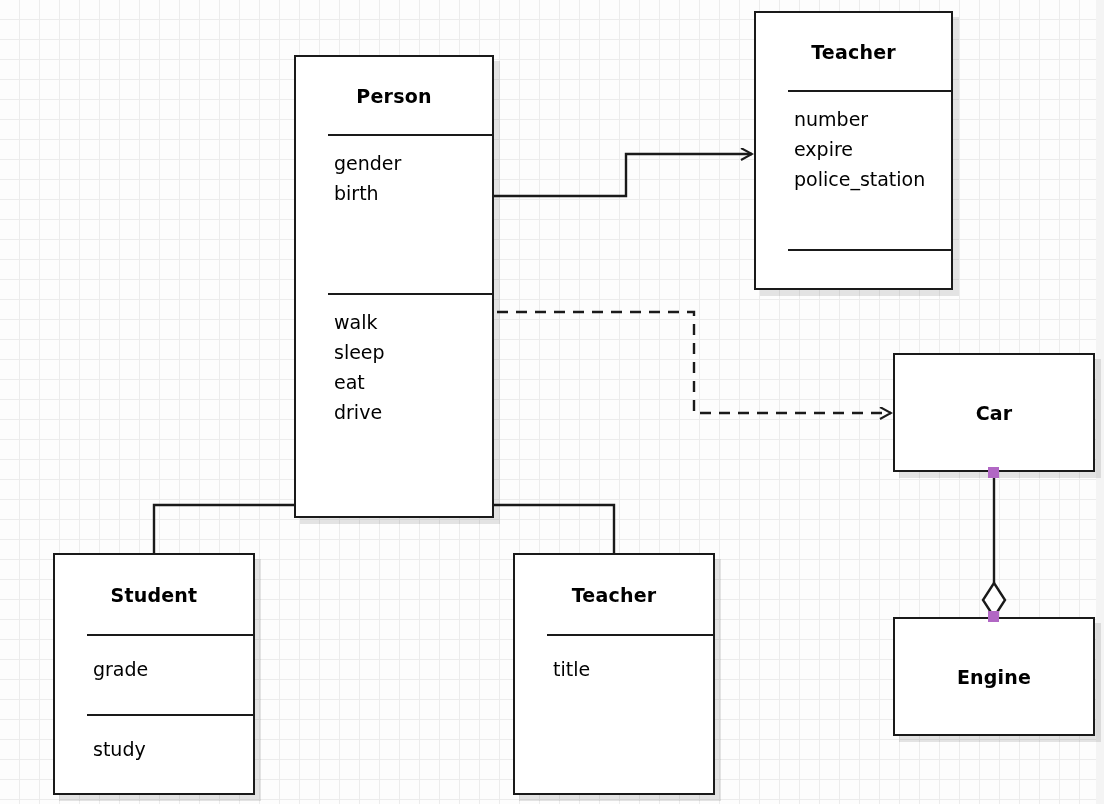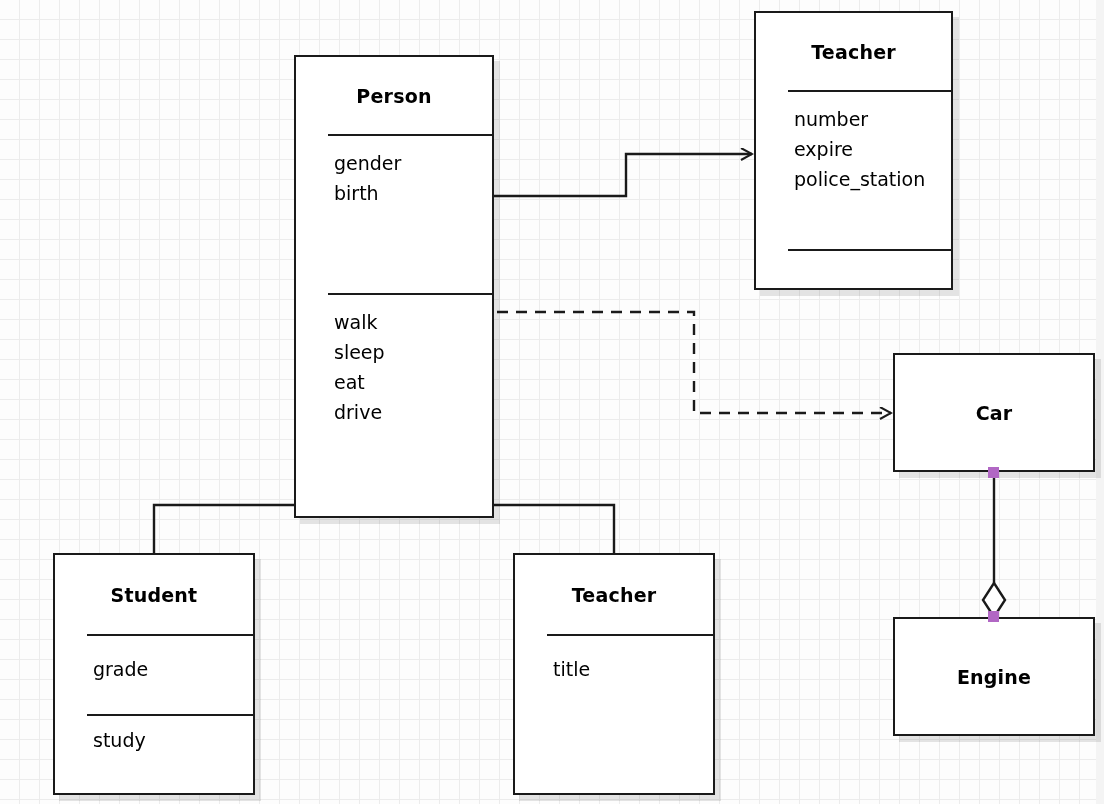--- a/index.html
+++ b/index.html
@@ -157,21 +157,21 @@
     <div class="compartment cmp-body" style="height:39px;"></div>
   </div>
 
   <div class="uml-class" style="left:53px; top:553px; width:202px; height:242px;">
     <div class="compartment cmp-title" style="height:79px;">
       <span class="class-name">Student</span>
     </div>
     <div class="compartment cmp-body" style="height:80px; padding-top:18px;">
       <div class="member">grade</div>
     </div>
-    <div class="compartment cmp-body" style="height:79px; padding-top:9px;">
+    <div class="compartment cmp-body" style="height:79px; padding-top:18px;">
       <div class="member">study</div>
     </div>
   </div>
 
   <div class="uml-class" style="left:513px; top:553px; width:202px; height:242px;">
     <div class="compartment cmp-title" style="height:79px;">
       <span class="class-name">Teacher</span>
     </div>
     <div class="compartment cmp-body" style="height:100px; padding-top:18px;">
       <div class="member">title</div>

